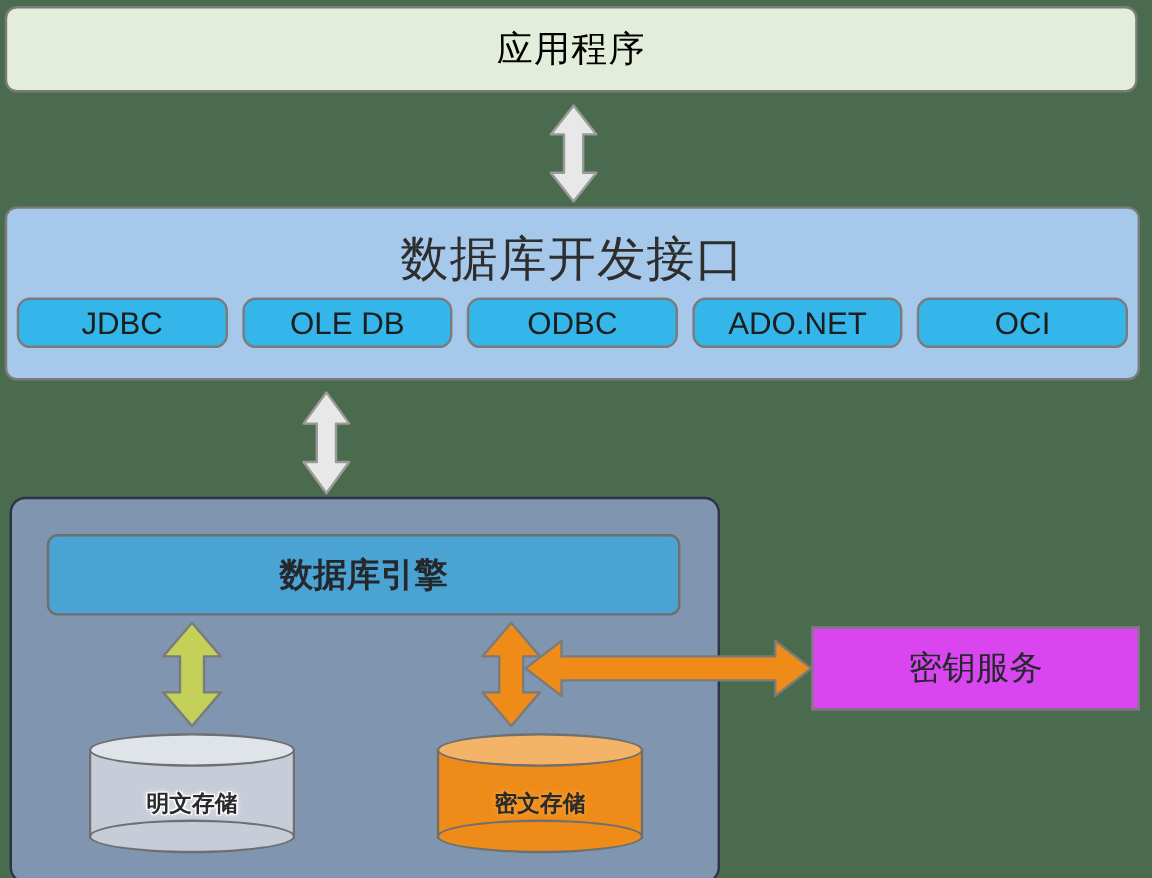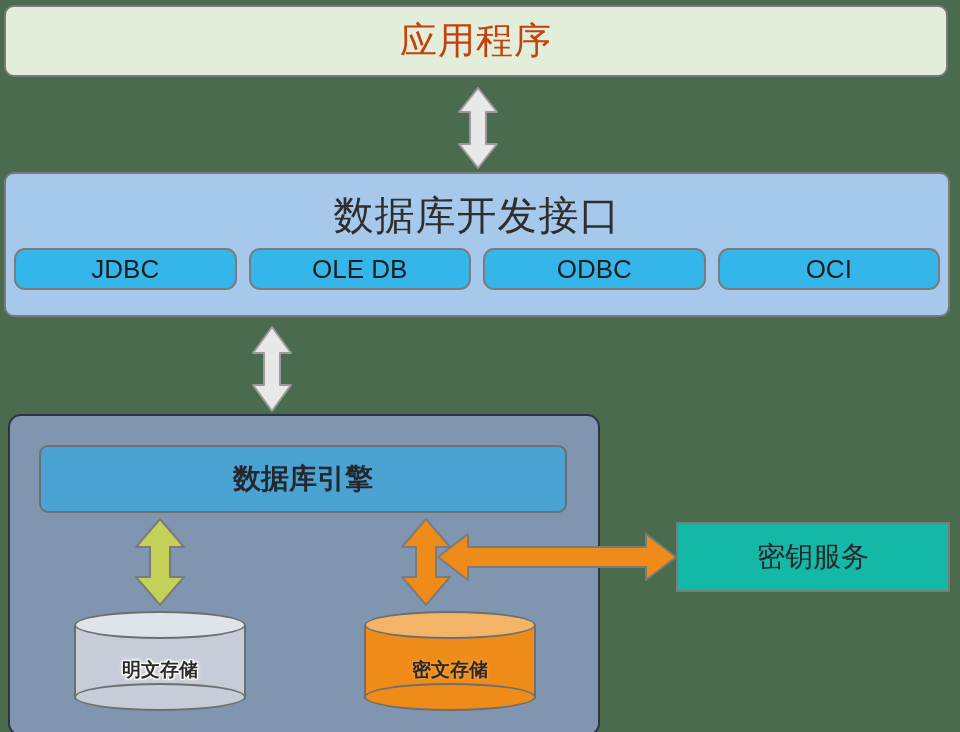--- a/index.html
+++ b/index.html
@@ -29,22 +29,22 @@
     height: 72px;
     background: #e2eed9;
     border: 2px solid #7b7b7b;
     border-radius: 10px;
     box-sizing: border-box;
     display: flex;
     align-items: center;
     justify-content: center;
   }
   .app-box .label {
-    font-size: 37px;
-    color: #c2410c;
+    font-size: 30px;
+    color: #000000;
     letter-spacing: 1px;
   }
 
   
   .api-panel {
     position: absolute;
     left: 4px;
     top: 172px;
     width: 946px;
     height: 145px;
@@ -179,21 +179,21 @@
                  -1px -1px 0 #f09a33, 1px -1px 0 #f09a33, -1px 1px 0 #f09a33;
   }
 
   
   .key-box {
     position: absolute;
     left: 676px;
     top: 522px;
     width: 274px;
     height: 70px;
-    background: #14b8a6;
+    background: #d946ef;
     border: 2px solid #7b7b7b;
     box-sizing: border-box;
     display: flex;
     align-items: center;
     justify-content: center;
     font-size: 28px;
     color: #24282c;
   }
 
   
@@ -221,20 +221,23 @@
     <div class="api-title">数据库开发接口</div>
     <div class="api-buttons">
       <div class="api-btn">
         <span>JDBC</span>
       </div>
       <div class="api-btn">
         <span>OLE DB</span>
       </div>
       <div class="api-btn">
         <span>ODBC</span>
+      </div>
+      <div class="api-btn">
+        <span>ADO.NET</span>
       </div>
       <div class="api-btn">
         <span>OCI</span>
       </div>
     </div>
   </div>
 
   <div class="arrow" style="left:250px; top:325px;">
     <svg width="44" height="88" viewBox="0 0 44 88">
       <polygon points="22,2 41,28 30,28 30,60 41,60 22,86 3,60 14,60 14,28 3,28" fill="#e8e8e8" stroke="#9a9a9a" stroke-width="2" stroke-linejoin="round"></polygon>

